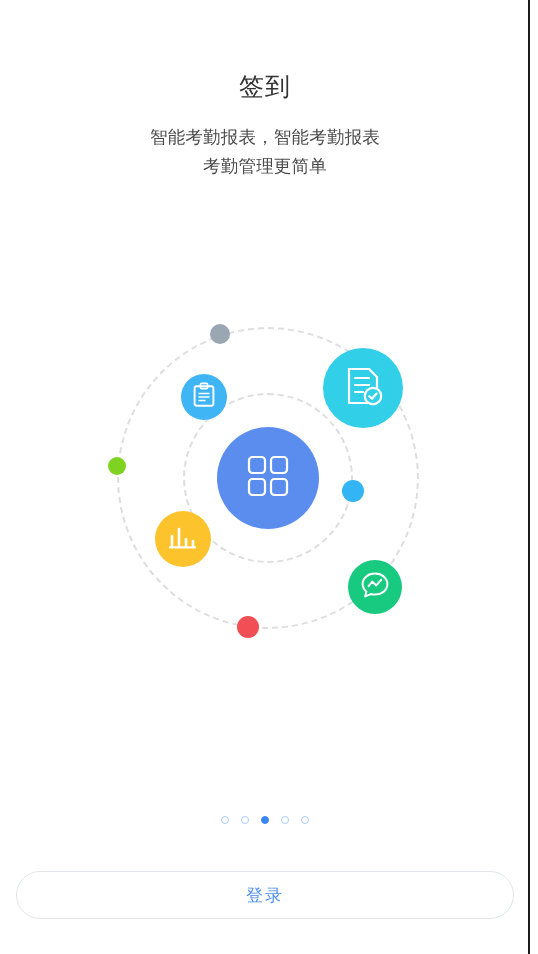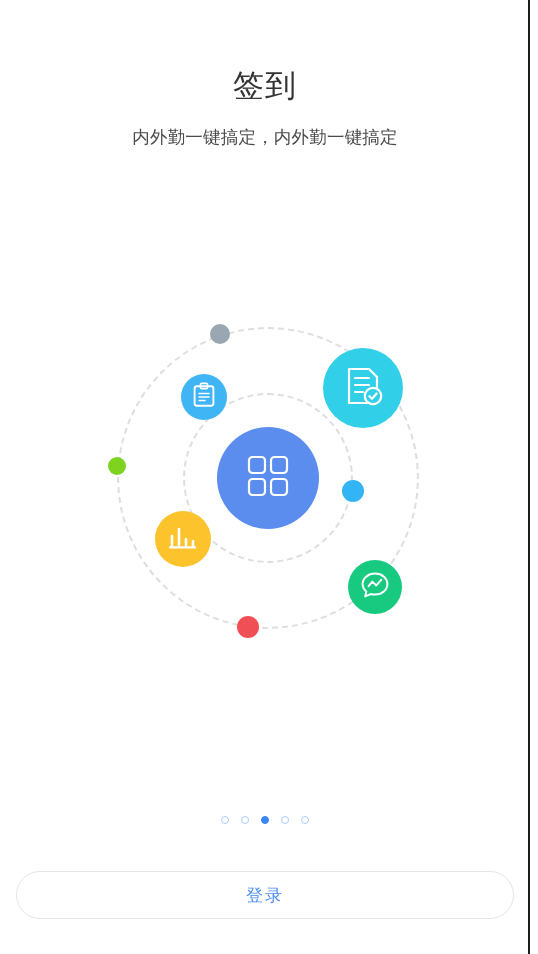--- a/index.html
+++ b/index.html
@@ -29,21 +29,21 @@
   .header {
     position: absolute;
     left: 0;
     top: 0;
     width: 530px;
     text-align: center;
   }
   .app-title {
     margin: 0;
     padding-top: 66px;
-    font-size: 31px;
+    font-size: 25px;
     line-height: 40px;
     font-weight: 400;
     color: #333333;
     letter-spacing: 1px;
   }
   .subtitle {
     margin: 0;
     padding-top: 18px;
     font-size: 17.5px;
     line-height: 27px;
@@ -175,21 +175,22 @@
     padding: 0;
   }
 </style>
 </head>
 <body>
 
 <div class="screen">
 
   <div class="header">
     <h1 class="app-title">签到</h1>
-    <p class="subtitle">内外勤一键搞定，内外勤一键搞定</p>
+    <p class="subtitle">智能考勤报表，智能考勤报表</p>
+    <p class="subtitle" style="padding-top:2px;">考勤管理更简单</p>
   </div>
 
   <div class="illustration">
 
     <div class="orbit orbit-outer"></div>
     <div class="orbit orbit-inner"></div>
 
     <div class="dot dot-gray"></div>
     <div class="dot dot-green"></div>
     <div class="dot dot-red"></div>

